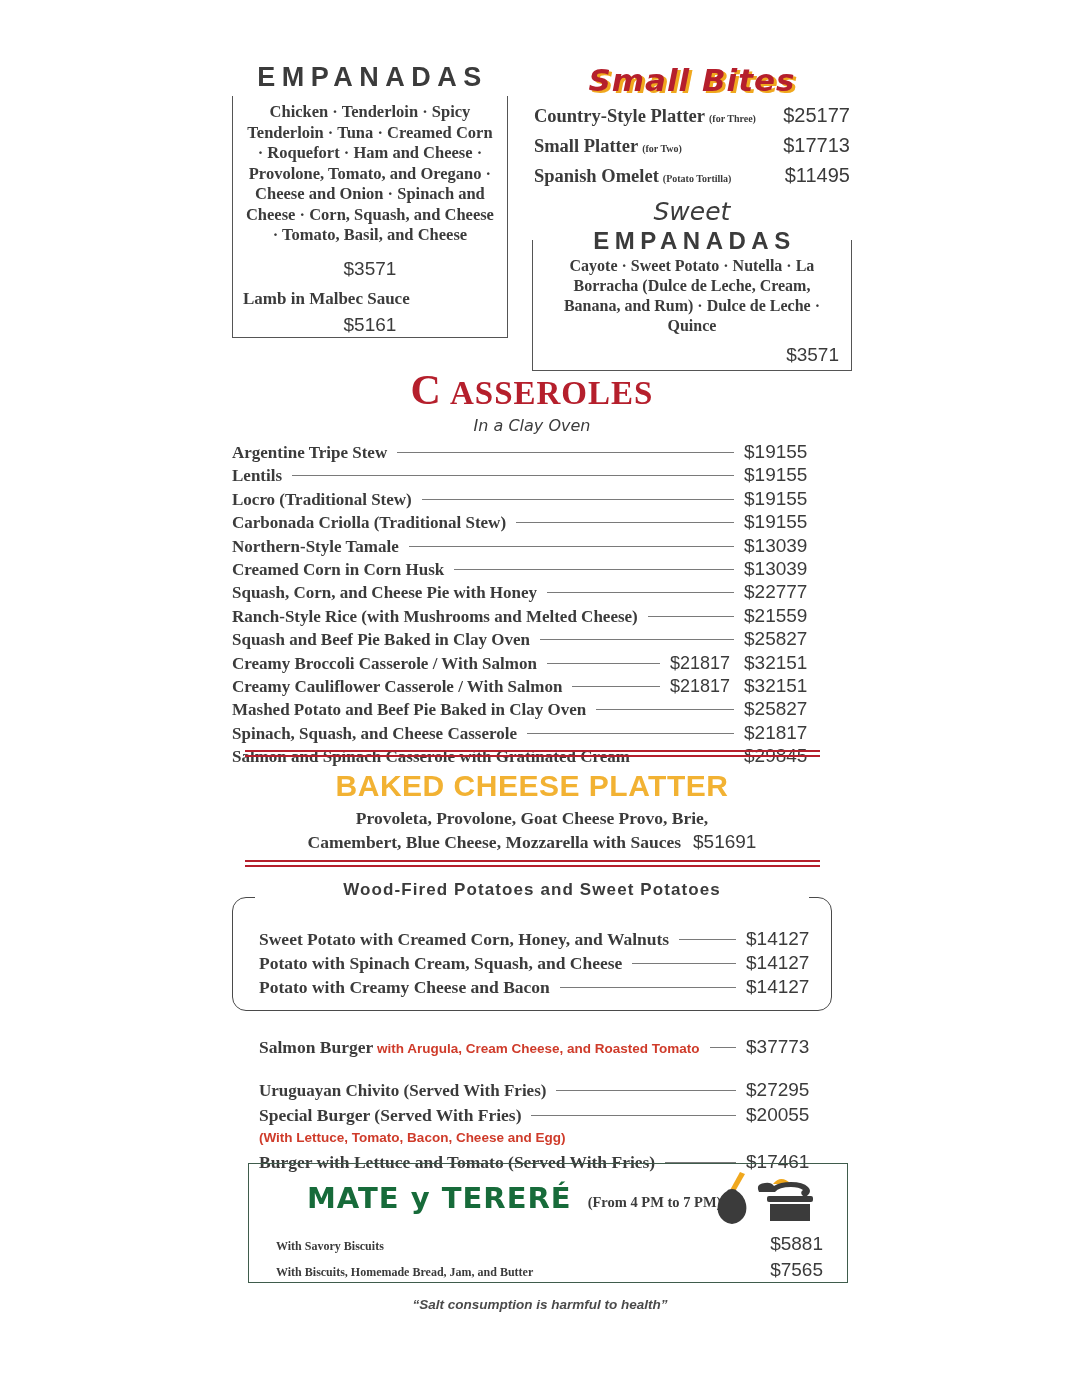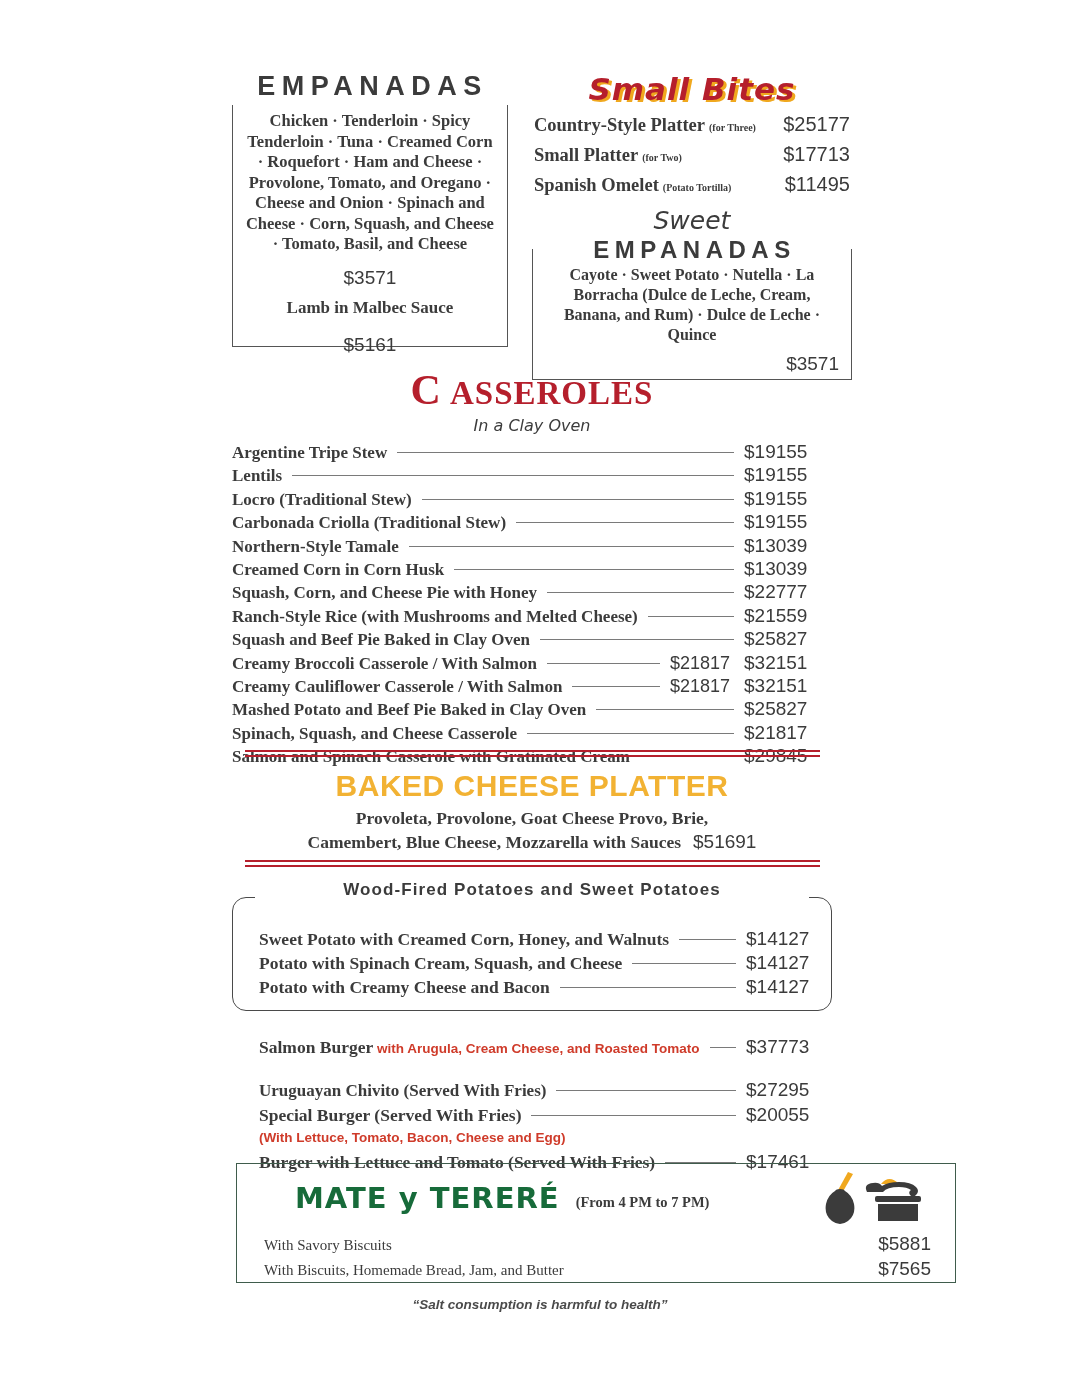--- a/index.html
+++ b/index.html
@@ -7,21 +7,21 @@
     width: 1080px; height: 1395px;
     background: #ffffff;
     font-family: "Liberation Serif", serif;
     color: #3b3b3b;
     overflow: hidden;
   }
   .page { position: relative; width: 1080px; height: 1395px; padding: 0; }
 
   
   .top-row {
-    position: absolute; left: 232px; top: 71px; width: 620px; height: 285px;
+    position: absolute; left: 232px; top: 62px; width: 620px; height: 285px;
     display: flex; gap: 24px; align-items: flex-start;
   }
 
   
   .emp-col { width: 281px; position: relative; }
   .emp-title {
     font-family: "Liberation Sans", sans-serif;
     font-size: 27px; font-weight: 700; letter-spacing: 6.5px;
     color: #3b3b3b; text-align: center; line-height: 30px;
     margin-bottom: 4px; padding-left: 5px;
@@ -33,26 +33,26 @@
   }
   .emp-list {
     font-size: 16.5px; line-height: 20.5px; text-align: center;
     color: #3b3b3b; font-weight: 600;
   }
   .emp-price {
     font-family: "Liberation Sans", sans-serif;
     font-size: 19px; text-align: center; margin-top: 12px; color: #3b3b3b;
   }
   .emp-extra {
-    font-size: 17px; text-align: center; margin-top: 9px;
+    font-size: 17px; text-align: left; margin-top: 9px;
     color: #3b3b3b; font-weight: 600;
   }
   .emp-extra-price {
     font-family: "Liberation Sans", sans-serif;
-    font-size: 19px; text-align: center; margin-top: 16px; color: #3b3b3b;
+    font-size: 19px; text-align: center; margin-top: 5px; color: #3b3b3b;
   }
 
   
   .sb-col { width: 326px; position: relative; }
   .sb-title {
     font-family: "DejaVu Sans", sans-serif;
     font-size: 31px; font-weight: 700; font-style: italic;
     color: #b51f2c; text-align: center; letter-spacing: 1px;
     line-height: 36px; margin-bottom: 4px;
     text-shadow: 3px 2px 0 #f0a81e;
@@ -180,21 +180,21 @@
     font-size: 13.5px; font-weight: 700;
   }
   .red-line {
     color: #cf3b2a; font-family: "Liberation Sans", sans-serif;
     font-size: 13.5px; font-weight: 700; line-height: 19px;
     margin: 1px 0 3px 0; white-space: nowrap;
   }
 
   
   .mate-wrap {
-    position: absolute; left: 236px; top: 1163px; width: 720px; height: 120px;
+    position: absolute; left: 248px; top: 1163px; width: 600px; height: 120px;
     border: 1.6px solid #3f5c4c;
   }
   .mate-head {
     position: relative; height: 58px; padding-left: 58px; padding-top: 10px;
     display: flex; align-items: center;
   }
   .mate-title {
     font-family: "DejaVu Sans", sans-serif;
     font-size: 29px; font-weight: 700; color: #176b3a;
     letter-spacing: 1px; line-height: 34px;
@@ -203,21 +203,21 @@
     font-family: "Liberation Serif", serif;
     font-size: 14.5px; font-weight: 700; color: #3b3b3b;
     margin-left: 16px; position: relative; top: 4px;
   }
   .mate-icons { position: absolute; right: 22px; top: 6px; width: 118px; height: 56px; }
   .mate-rows { position: absolute; left: 27px; right: 24px; top: 68px; }
   .mrow {
     display: flex; justify-content: space-between; align-items: baseline;
     line-height: 24px; white-space: nowrap;
   }
-  .mrow .nm { font-size: 15px; font-weight: 400; color: #3b3b3b; text-align: center; }
+  .mrow .nm { font-size: 12px; font-weight: 700; color: #3b3b3b; text-align: center; }
   .mrow .pr {
     font-family: "Liberation Sans", sans-serif; font-size: 19px; color: #3b3b3b;
   }
 
   
   .footer {
     position: absolute; left: 0; right: 0; top: 1297px;
     text-align: center;
     font-family: "Liberation Sans", sans-serif;
     font-size: 13.5px; font-style: italic; font-weight: 700; color: #4a4a4a;

